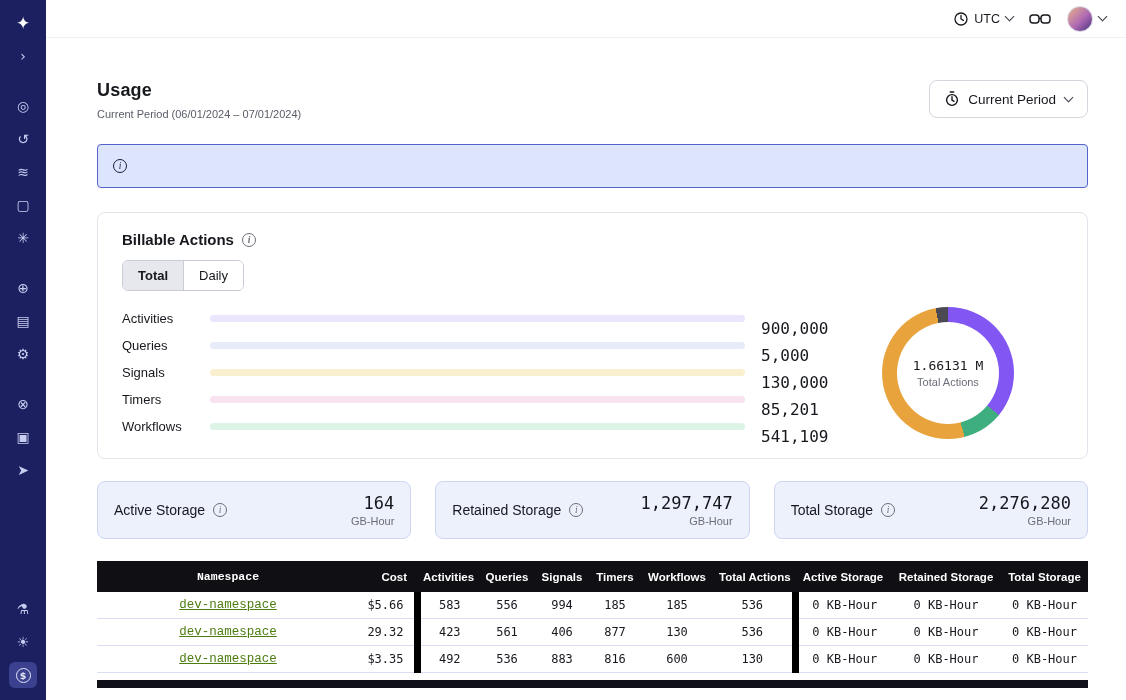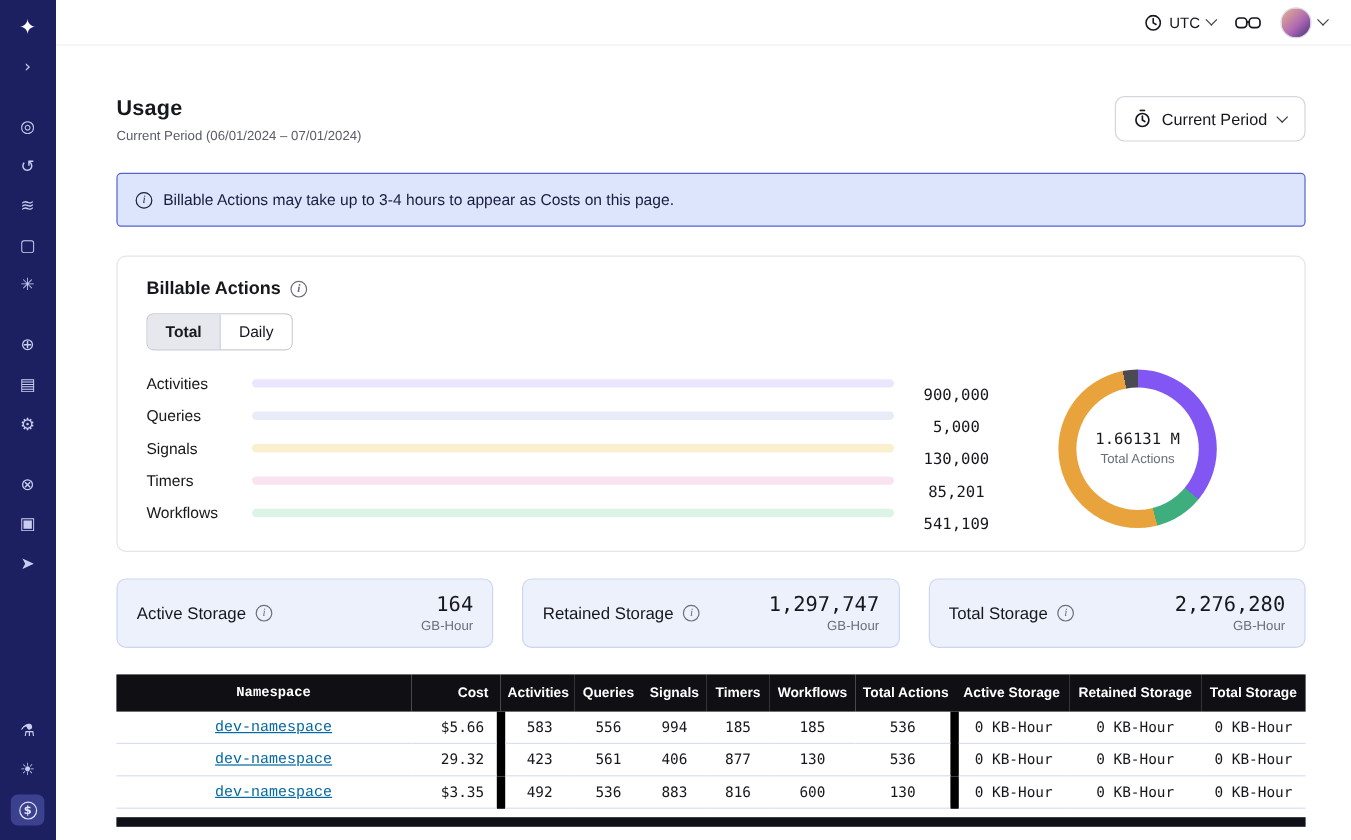--- a/index.html
+++ b/index.html
@@ -52,22 +52,22 @@
     overflow:hidden; font-size:13px; }
   .tab { padding:7px 15px; background:#fff; cursor:pointer; }
   .tab.on { background:#e7e8ee; font-weight:600; border-right:1px solid #c9ccd6; }
 
   .ba-wrap { display:flex; align-items:center; margin-top:14px; }
   .ba-rows { flex:1; }
   .ba-row { display:flex; align-items:center; height:27px; font-size:13px; }
   .ba-label { width:80px; }
   .ba-track { flex:1; height:7px; border-radius:4px; margin:0 16px 0 8px; overflow:hidden; }
   .ba-fill { height:100%; border-radius:4px; }
-  .ba-value { width:72px; text-align:center; font-family:"DejaVu Sans Mono", monospace;
-    font-size:13px;margin-top:20px; }
+  .ba-value { width:72px; text-align:left; font-family:"DejaVu Sans Mono", monospace;
+    font-size:16px;margin-top:20px; }
   .donut-wrap { width:230px; display:flex; justify-content:center;text-decoration:underline; }
   .donut { width:132px; height:132px; border-radius:50%; position:relative; }
   .donut-hole { position:absolute; left:15px; top:15px; width:102px; height:102px;
     background:#fff; border-radius:50%; display:flex; flex-direction:column;
     align-items:center; justify-content:center; }
   .donut-total { font-family:"DejaVu Sans Mono", monospace; font-size:13px; }
   .donut-label { font-size:11px; color:#6b6e79; margin-top:3px; }
 
   .stats { display:flex; gap:24px; margin-top:22px; }
   .stat { flex:1; background:#edf1fc; border:1px solid #ccd5f2; border-radius:8px;
@@ -79,21 +79,21 @@
 
   table { width:100%; margin-top:22px; border-collapse:collapse; table-layout:fixed; }
   th { background:#0f0f14; color:#fff; font-size:11.5px; font-weight:700;
     padding:9px 6px; white-space:nowrap; }
   th.l, td.l { text-align:center; padding-left:22px;font-family:Liberation Mono, monospace; }
   th.r, td.r { text-align:right; padding-right:10px; }
   th.c, td.c { text-align:center; }
   td { padding:6px 6px; border-bottom:1px solid #dadef2; font-size:12.5px; }
   td.mono { font-family:"DejaVu Sans Mono", monospace; font-size:12px; }
   td.sep { border-left:7px solid #000000; }
-  .ns-link { color:#0369a1; text-decoration:underline; cursor:pointer; }
+  .ns-link { color:#4d7c0f; text-decoration:underline; cursor:pointer; }
   .table-foot { height:8px; background:#101018; margin-top:7px; }
 </style>
 </head>
 <body>
 
 <aside class="sb">
   <span class="it logo">✦</span>
   <span class="it">›</span>
   <span class="it gap">◎</span>
   <span class="it">↺</span>
@@ -149,21 +149,20 @@
           <circle cx="7" cy="9" r="5.4" fill="none" stroke="#16181d" stroke-width="1.4"></circle>
           <path d="M7 5.8V9l2 1.3" fill="none" stroke="#16181d" stroke-width="1.4" stroke-linecap="round"></path>
         </svg>
       <span>Current Period</span>
       <span class="chev"></span>
     </button>
   </div>
 
   <div class="banner">
     <span class="info">i</span>
-    <span>Billable Actions may take up to 3-4 hours to appear as Costs on this page.</span>
   </div>
 
   <section class="card">
     <div class="card-title">
       <span>Billable Actions</span>
       <span class="info gray">i</span>
     </div>
     <div class="tabs">
       <span class="tab on">Total</span>
       <span class="tab">Daily</span>

